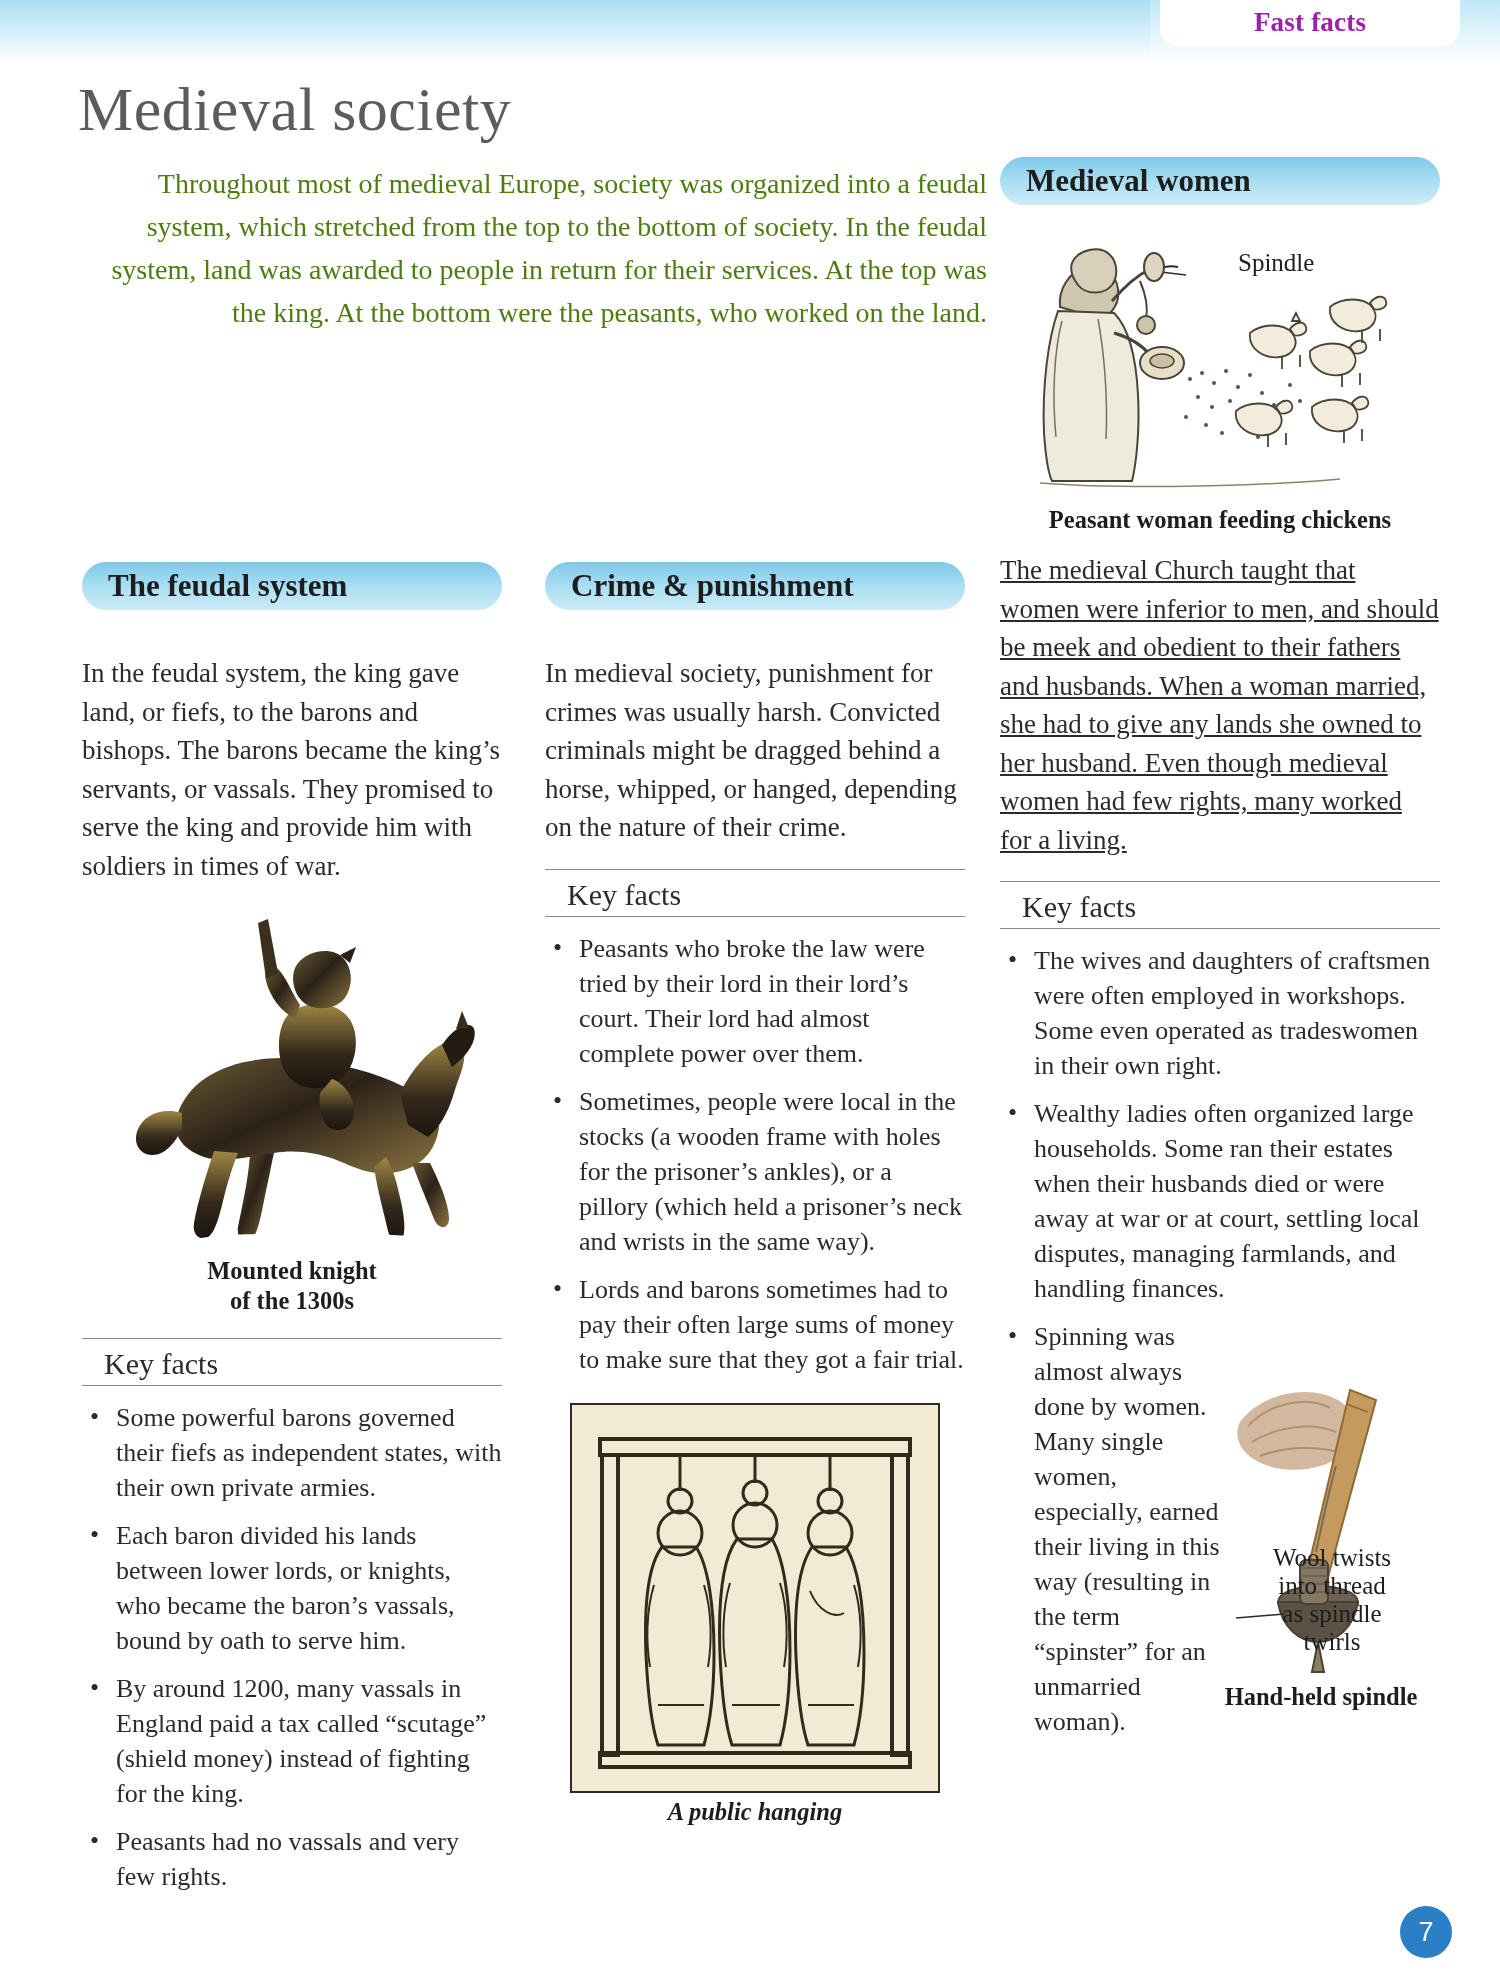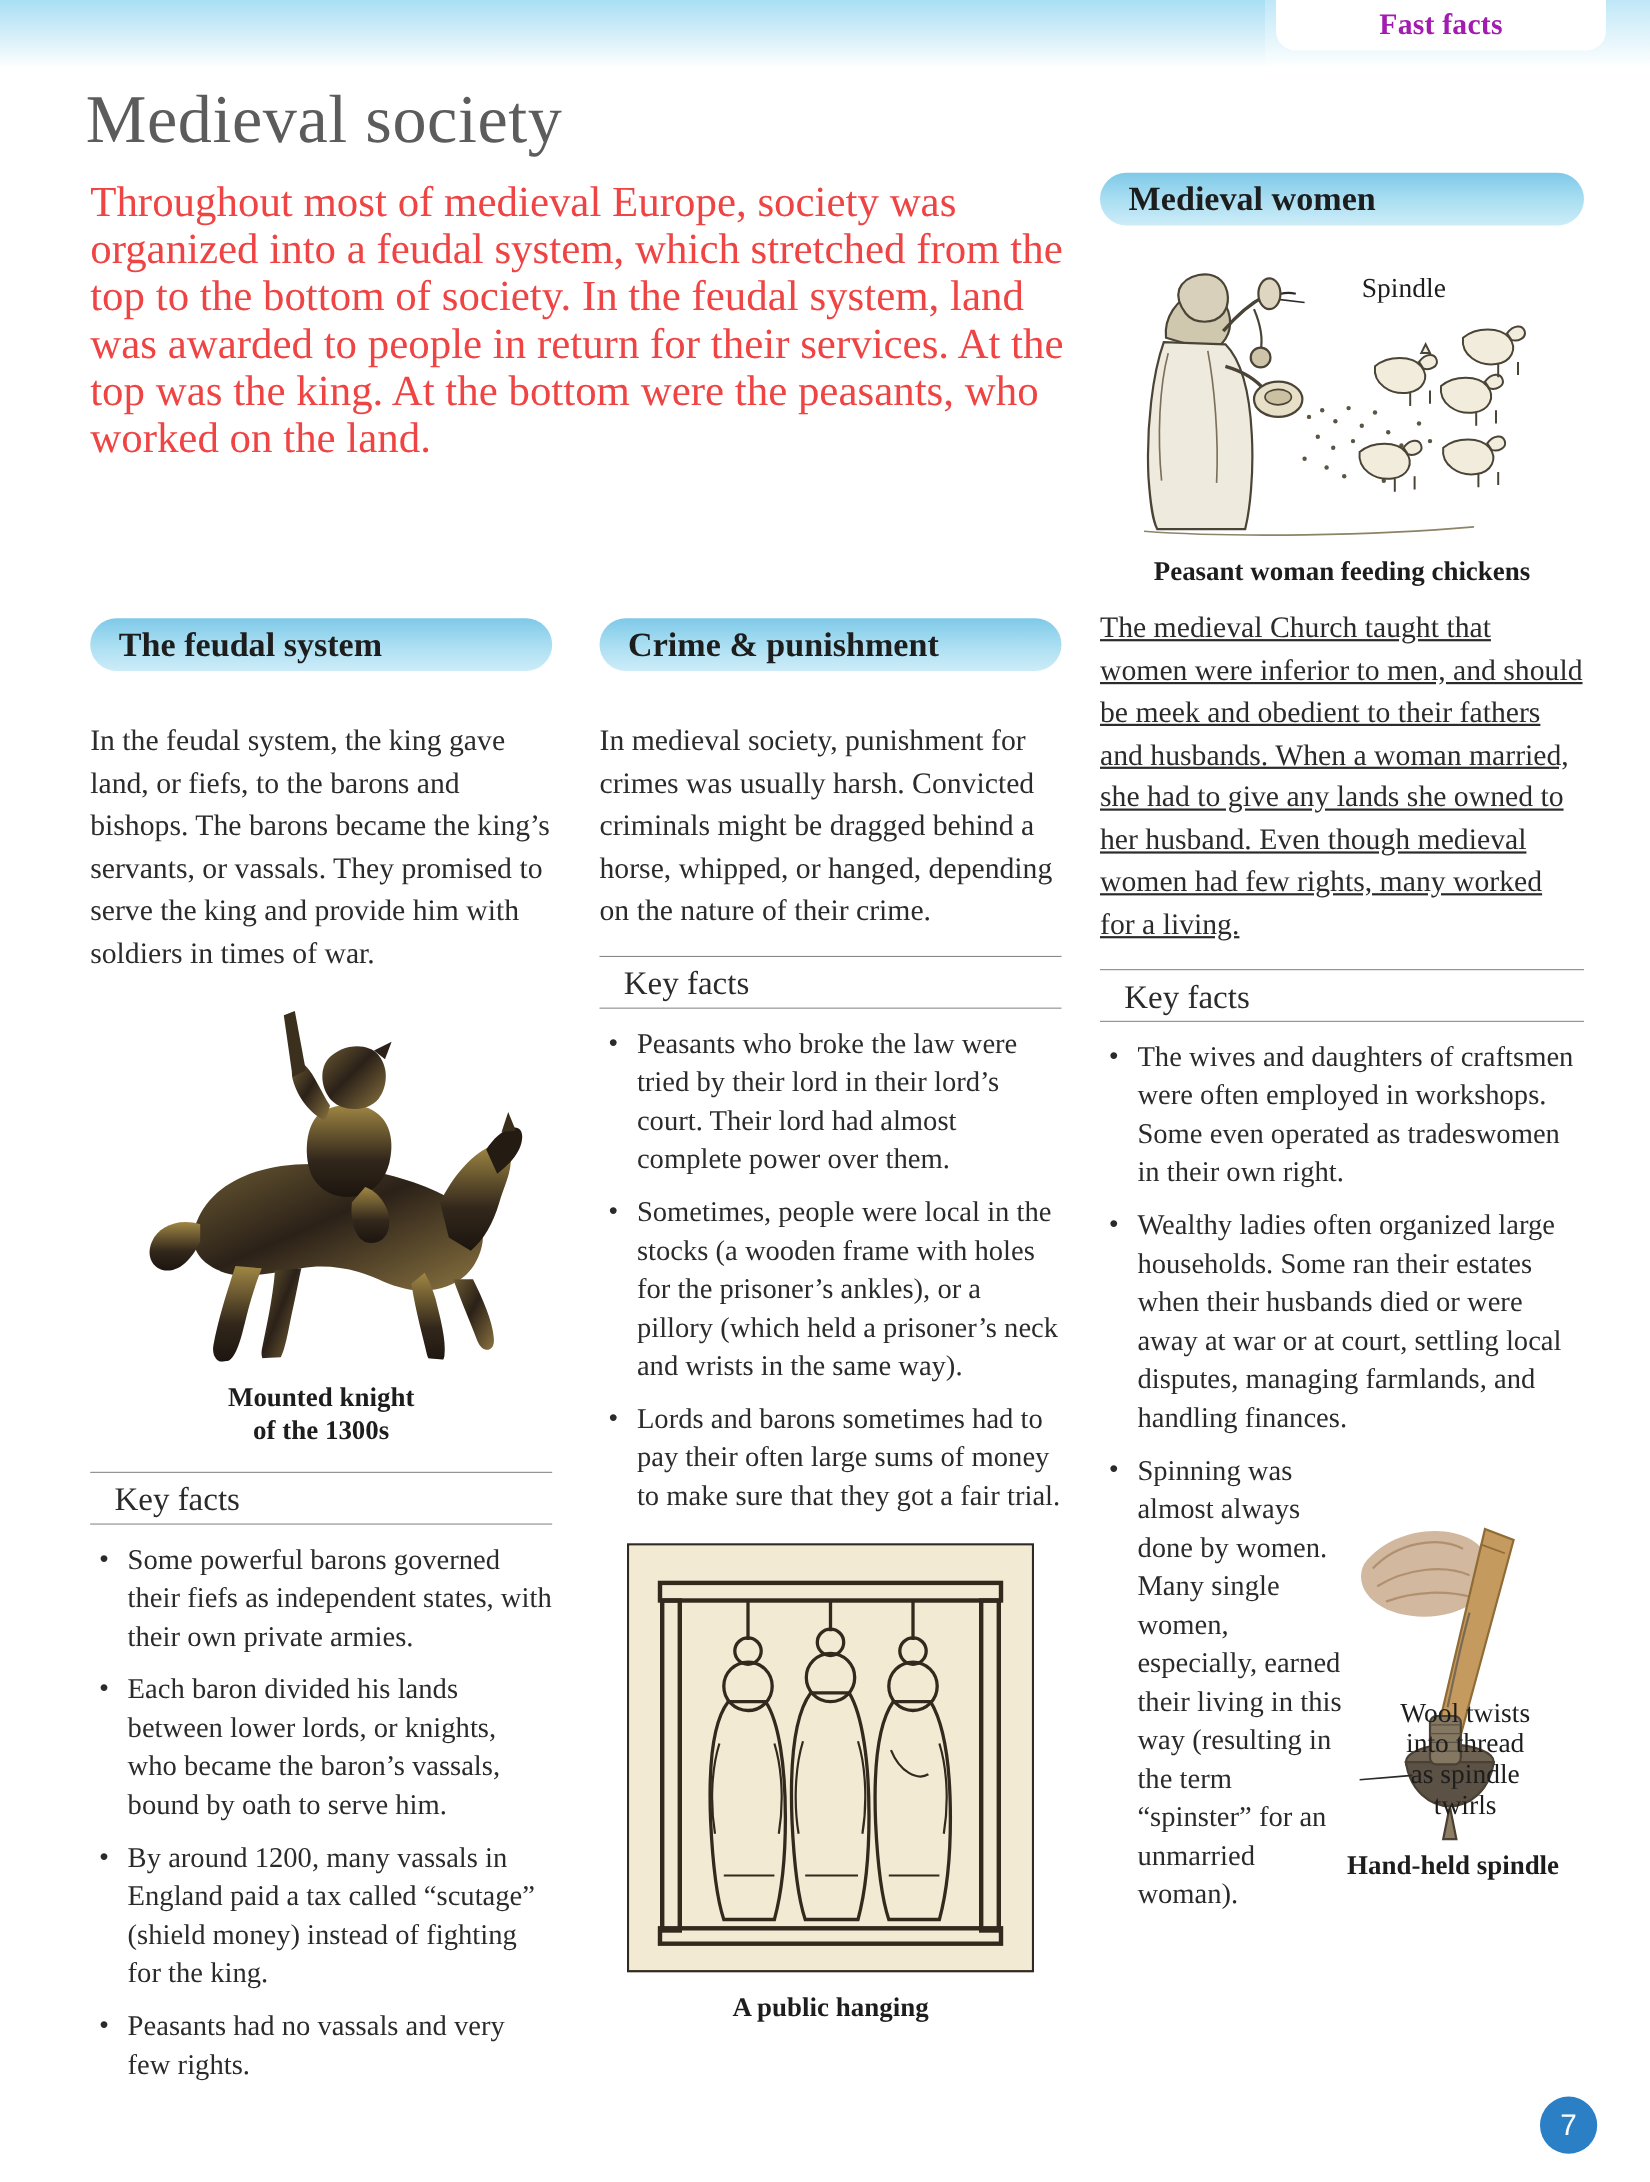--- a/index.html
+++ b/index.html
@@ -71,23 +71,24 @@
     color: #5c5c5c;
     font-weight: normal;
     letter-spacing: 0.5px;
   }
 
   .intro {
     position: absolute;
     left: 82px;
     top: 100px;
     width: 905px;
-    font-size: 39px;
+    font-size: 28px;
     line-height: 43px;
-    color: #ef4444;
+    color: #4d7c0f;
+    text-align: right;
   }
 
   
   .pill {
     border-radius: 24px;
     background: linear-gradient(to bottom, #7ec9e8 0%, #a9def2 50%, #cdecf8 100%);
     display: flex;
     align-items: center;
     padding-left: 26px;
     box-sizing: border-box;
@@ -342,21 +343,21 @@
         <path d="M208 178 C216 204 216 238 212 262" fill="none" stroke="#33291d" stroke-width="2"></path>
         <path d="M160 300 h48" fill="none" stroke="#33291d" stroke-width="2"></path>
 
         <circle cx="258" cy="128" r="22" fill="none" stroke="#33291d" stroke-width="3"></circle>
         <path d="M240 142 C226 162 222 202 224 252 C226 294 230 322 236 340 L282 340 C288 318 292 286 292 248 C292 200 286 162 274 142 Z" fill="none" stroke="#33291d" stroke-width="3"></path>
         <path d="M238 186 C246 206 262 214 272 208" fill="none" stroke="#33291d" stroke-width="2"></path>
         <path d="M282 180 C290 206 290 238 286 262" fill="none" stroke="#33291d" stroke-width="2"></path>
         <path d="M236 300 h46" fill="none" stroke="#33291d" stroke-width="2"></path>
       </svg>
     </div>
-    <div class="caption-serif" style="margin-top:18px;">A public hanging</div>
+    <div class="caption-serif" style="margin-top:4px;font-style:italic;">A public hanging</div>
   </div>
 
   <div class="col-right">
 
     <div class="pill pill-right">
       <span>Medieval women</span>
     </div>
 
     <div style="position:relative;width:440px;height:300px;margin-top:6px;">
       <svg width="440" height="300" viewBox="0 0 440 300">

